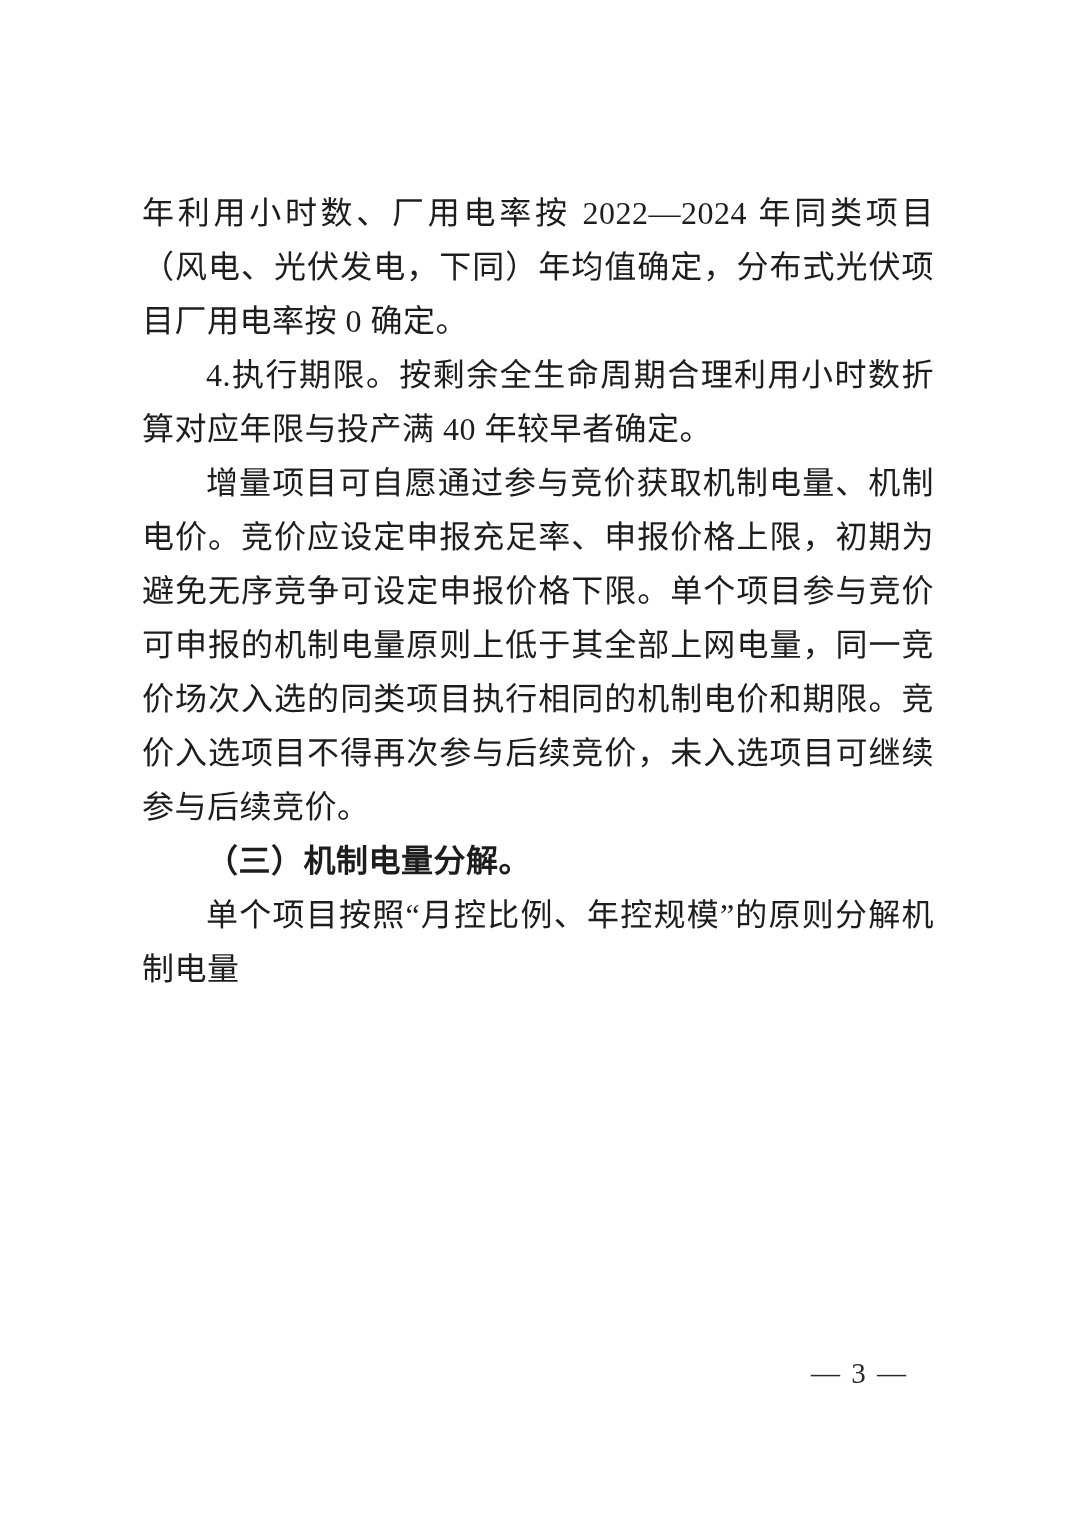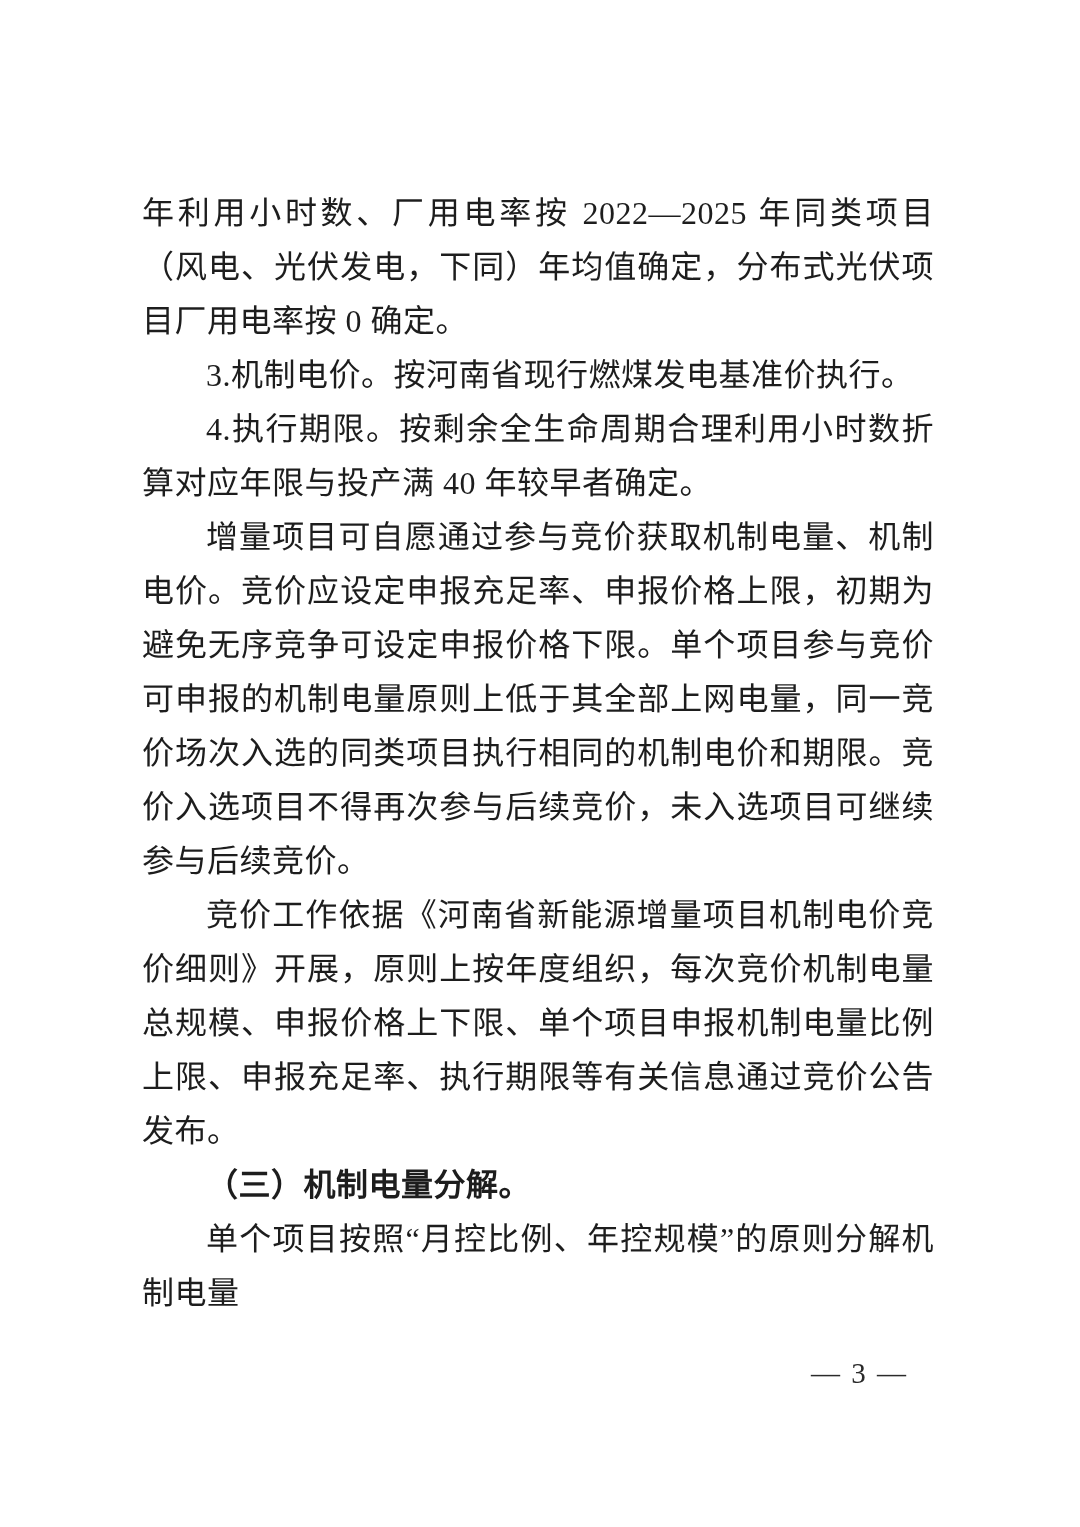--- a/index.html
+++ b/index.html
@@ -46,31 +46,29 @@
     letter-spacing: 2px;
   }
 </style>
 </head>
 <body>
 
 <div class="page">
 
   <div class="content">
 
-    <p>年利用小时数、厂用电率按 2022—2025 年同类项目（风电、光伏发电，下同）年均值确定，分布式光伏项目厂用电率按 0 确定。</p>
+    <p>年利用小时数、厂用电率按 2022—2024 年同类项目（风电、光伏发电，下同）年均值确定，分布式光伏项目厂用电率按 0 确定。</p>
 
 
-    <p class="indent">3.机制电价。按河南省现行燃煤发电基准价执行。</p>
 
     <p class="indent">4.执行期限。按剩余全生命周期合理利用小时数折算对应年限与投产满 40 年较早者确定。</p>
 
 
     <p class="indent">增量项目可自愿通过参与竞价获取机制电量、机制电价。竞价应设定申报充足率、申报价格上限，初期为避免无序竞争可设定申报价格下限。单个项目参与竞价可申报的机制电量原则上低于其全部上网电量，同一竞价场次入选的同类项目执行相同的机制电价和期限。竞价入选项目不得再次参与后续竞价，未入选项目可继续参与后续竞价。</p>
 
-    <p class="indent">竞价工作依据《河南省新能源增量项目机制电价竞价细则》开展，原则上按年度组织，每次竞价机制电量总规模、申报价格上下限、单个项目申报机制电量比例上限、申报充足率、执行期限等有关信息通过竞价公告发布。</p>
 
     <p class="indent">
       <span class="lead">（三）机制电量分解。</span><span></span>
     </p>
 
     <p class="indent">单个项目按照“月控比例、年控规模”的原则分解机制电量</p>
 
   </div>
 
   <div class="page-number">— 3 —</div>

